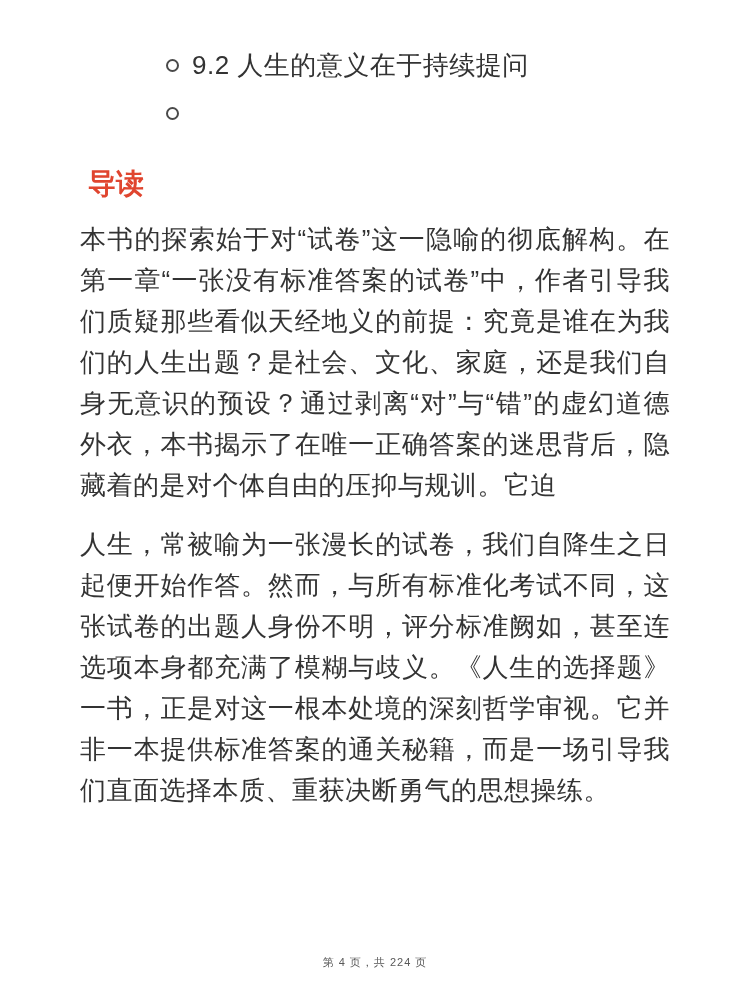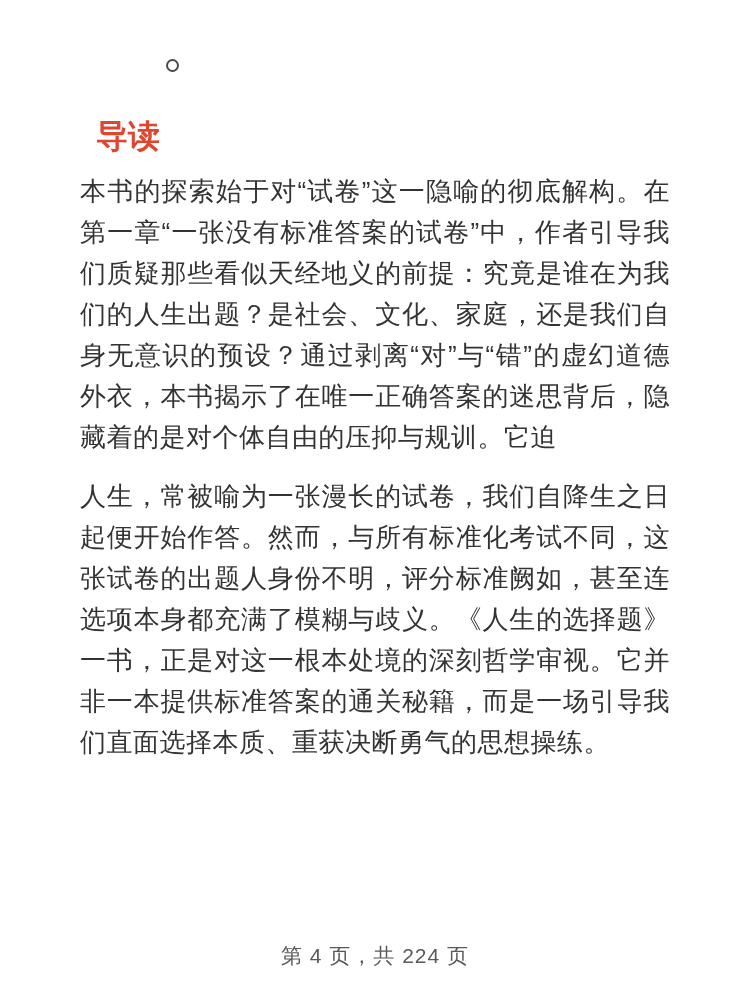--- a/index.html
+++ b/index.html
@@ -35,53 +35,57 @@
     display: inline-block;
     width: 9px;
     height: 9px;
     border: 2px solid var(--bullet, #4a4a4a);
     border-radius: 50%;
     background: transparent;
     margin-right: 13px;
     flex: 0 0 auto;
   }
   .section-heading {
-    margin: 27px 0 15px 16px;
+    margin: 27px 0 15px 8px;
     padding: 0;
-    font-size: 32px;
+    font-size: 28px;
     line-height: 40px;
     font-weight: bold;
     color: var(--heading, #e0452f);
   }
   .body-paragraph {
     margin: 0 0 18px 0;
     padding: 0;
     font-size: 26px;
     line-height: 41px;
     color: var(--body-text, #333333);
     text-align: justify;
     letter-spacing: 0.5px;
   }
   .footer {
     position: absolute;
     left: 0;
     bottom: 30px;
     width: 100%;
     text-align: center;
-    font-size: 21px;
+    font-size: 11px;
     color: var(--footer-text, #595959);
     letter-spacing: 1px;
   }
 </style>
 </head>
 <body>
 
 <div class="page">
 
   <ul class="toc-list">
+    <li class="toc-item">
+      <span class="bullet"></span>
+      <span>9.2 人生的意义在于持续提问</span>
+    </li>
     <li class="toc-item">
       <span class="bullet"></span>
     </li>
   </ul>
 
   <h2 class="section-heading">导读</h2>
 
   <p class="body-paragraph">本书的探索始于对“试卷”这一隐喻的彻底解构。在第一章“一张没有标准答案的试卷”中，作者引导我们质疑那些看似天经地义的前提：究竟是谁在为我们的人生出题？是社会、文化、家庭，还是我们自身无意识的预设？通过剥离“对”与“错”的虚幻道德外衣，本书揭示了在唯一正确答案的迷思背后，隐藏着的是对个体自由的压抑与规训。它迫</p>
 
   <p class="body-paragraph">人生，常被喻为一张漫长的试卷，我们自降生之日起便开始作答。然而，与所有标准化考试不同，这张试卷的出题人身份不明，评分标准阙如，甚至连选项本身都充满了模糊与歧义。《人生的选择题》一书，正是对这一根本处境的深刻哲学审视。它并非一本提供标准答案的通关秘籍，而是一场引导我们直面选择本质、重获决断勇气的思想操练。</p>

